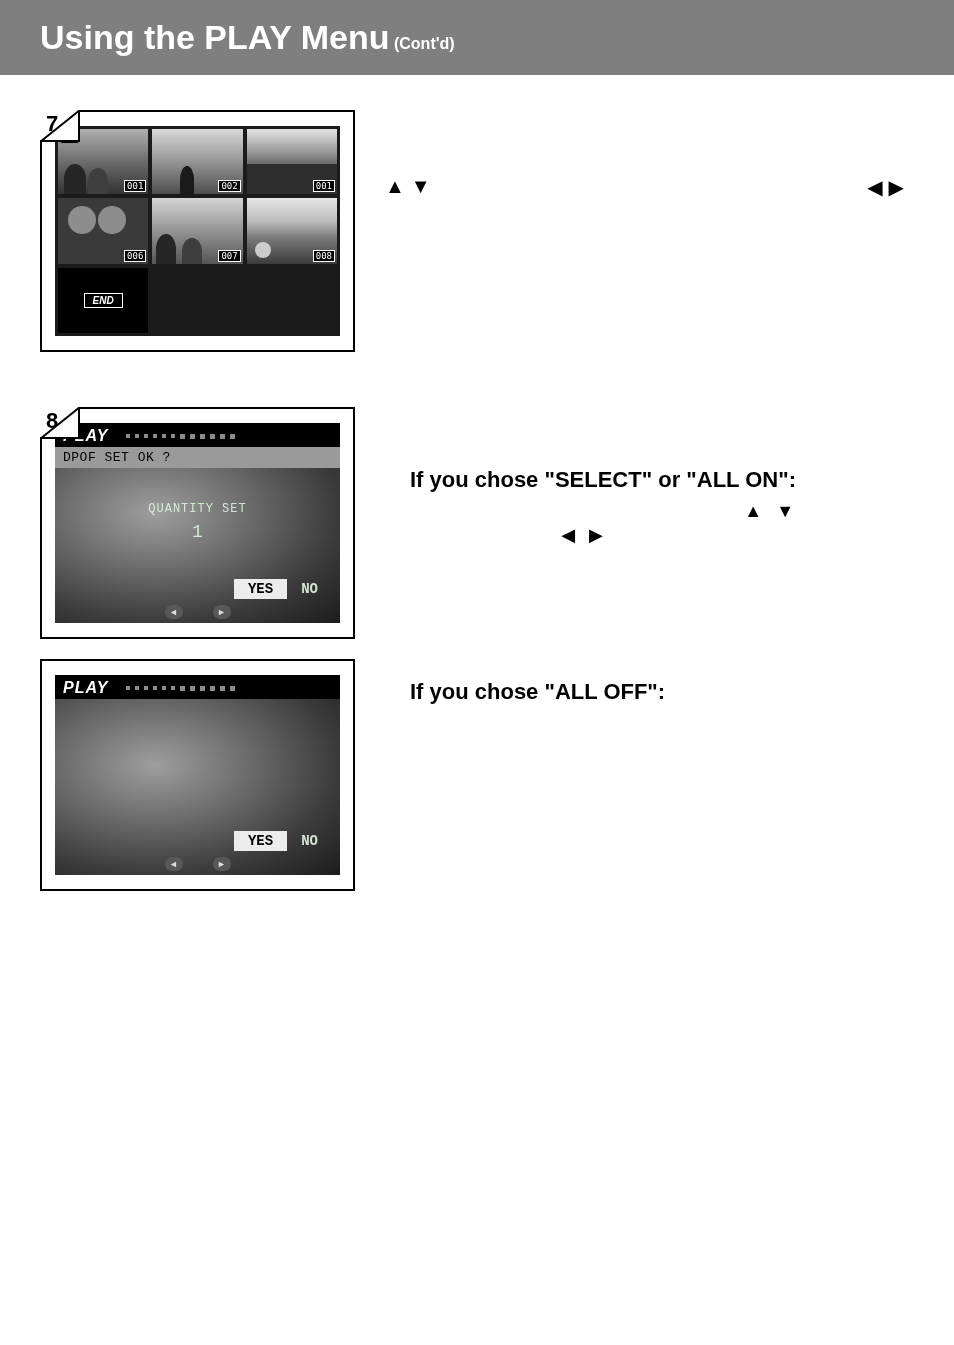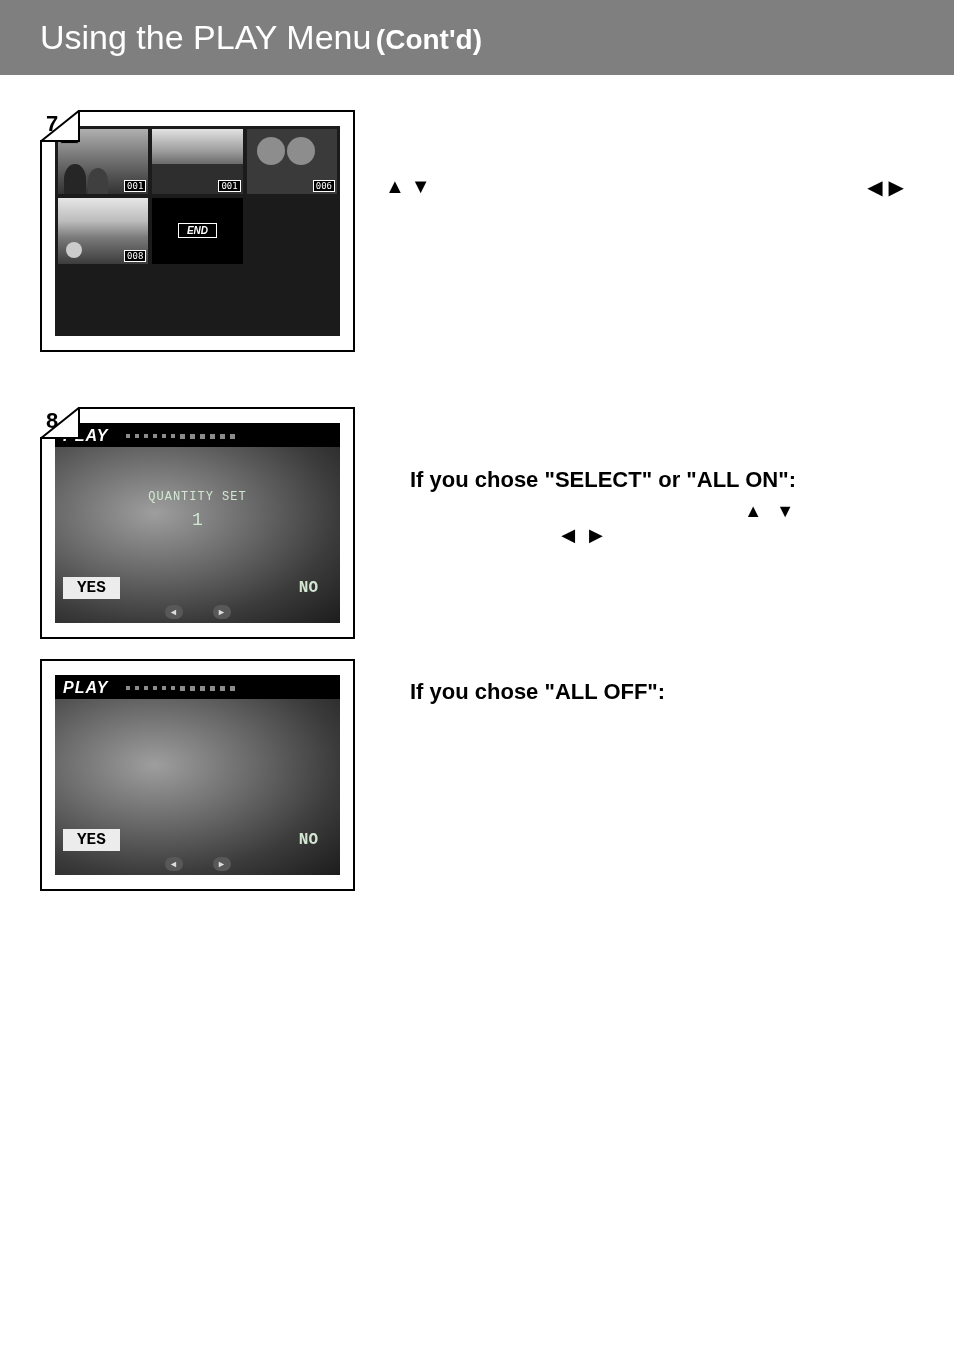--- a/index.html
+++ b/index.html
@@ -1,21 +1,21 @@
 <!DOCTYPE html>
 <html><head>
 <meta charset="utf-8">
 <style>
   * { box-sizing: border-box; margin: 0; padding: 0; }
   html, body { width: 954px; height: 1345px; font-family: Arial, Helvetica, sans-serif; background: #fff; }
   .page { width: 954px; height: 1345px; position: relative; }
   
   .header-bar { background: #7f7f7f; color: #fff; padding: 18px 40px; width: 100%; }
-  .header-title { font-size: 34px; font-weight: normal; }
-  .header-sub { font-size: 28px; font-weight: bold; text-align: center; }
+  .header-title { font-size: 34px; font-weight: bold; }
+  .header-sub { font-size: 16px; font-weight: bold; text-align: center; }
   
   .content { padding: 35px 40px; }
   
   .row { display: flex; align-items: flex-start; margin-bottom: 55px; }
   .row.mini { margin-bottom: 20px; }
   
   .screenshot-frame {
     width: 315px;
     border: 2px solid #000;
     position: relative;
@@ -98,21 +98,21 @@
   .dots { flex: 1; height: 10px; display: flex; align-items: center; gap: 5px; padding-left: 8px; overflow: hidden; }
   .dots span { width: 4px; height: 4px; background: #8c8c8c; display: inline-block; }
   .dots span:nth-child(n+7) { width: 5px; height: 5px; }
   
   .sub-bar { background: #9a9a9a; color: #000; font-size: 13px; padding: 3px 8px; font-family: 'Courier New', monospace; letter-spacing: 0.5px; }
   
   .middle { flex: 1; display: flex; flex-direction: column; align-items: center; justify-content: center; color: #d3e8d3; font-family: 'Courier New', monospace; gap: 6px; }
   .qset { font-size: 12px; letter-spacing: 1px; }
   .qnum { font-size: 18px; }
   
-  .yn-row { display: flex; justify-content: space-between; padding: 4px 8px 4px; font-family: 'Courier New', monospace; font-size: 16px; font-weight: bold; }
+  .yn-row { display: flex; justify-content: flex-end; padding: 4px 8px 4px; font-family: 'Courier New', monospace; font-size: 14px; font-weight: bold; }
   .yes-btn { background: #ececec; color: #000; padding: 2px 14px; }
   .no-btn  { color: #d2e6d2; padding: 2px 14px; }
   
   .nav-arrows { display: flex; justify-content: center; gap: 30px; padding: 2px 0 4px; }
   .nav-btn { width: 18px; height: 14px; background: #585858; border-radius: 7px; display: flex; align-items: center; justify-content: center; color: #ddd; font-size: 9px; }
   
   .right-col { padding-left: 55px; padding-top: 60px; flex: 1; }
   .section-title { font-size: 22px; font-weight: bold; margin-bottom: 6px; }
   .body-text { font-size: 20px; line-height: 1.35; }
   .arrow-glyph { font-size: 18px; }
@@ -141,28 +141,37 @@
               <line x1="0" y1="32" x2="40" y2="0" stroke="#000" stroke-width="2"></line>
             </svg>
         </div>
         <div class="lcd thumbs">
           <div class="thumb">
             <span class="sd-badge">SD</span>
             <div class="person" style="width:22px;height:30px;left:6px;"></div>
             <div class="person" style="width:20px;height:26px;left:30px;background:#3f3f3f;"></div>
             <span class="num-label">001</span>
           </div>
+          <div class="thumb" style="background:linear-gradient(#d8d8d8,#9c9c9c 45%,#4e4e4e);">
+            <div class="person" style="width:14px;height:28px;left:28px;background:#1a1a1a;"></div>
+            <span class="num-label">002</span>
+          </div>
           <div class="thumb" style="background:linear-gradient(#e2e2e2,#9a9a9a 35%,#5a5a5a 60%, #2f2f2f);">
             <div class="blob" style="width:100%;height:30px;bottom:0;left:0;background:#2e2e2e;border-radius:0;"></div>
             <span class="num-label">001</span>
           </div>
           <div class="thumb" style="background:#3a3a3a;">
             <div class="blob" style="width:28px;height:28px;left:10px;top:8px;background:#8d8d8d;"></div>
             <div class="blob" style="width:28px;height:28px;left:40px;top:8px;background:#8d8d8d;"></div>
             <span class="num-label">006</span>
+          </div>
+          <div class="thumb" style="background:linear-gradient(#d5d5d5,#a0a0a0 40%,#555);">
+            <div class="person" style="width:20px;height:30px;left:4px;background:#262626;"></div>
+            <div class="person" style="width:20px;height:26px;left:30px;background:#3d3d3d;"></div>
+            <span class="num-label">007</span>
           </div>
           <div class="thumb" style="background:linear-gradient(#e6e6e6,#bcbcbc 35%,#7a7a7a 60%, #3c3c3c);">
             <div class="blob" style="width:16px;height:16px;left:8px;bottom:6px;background:#ccc;"></div>
             <span class="num-label">008</span>
           </div>
           <div class="thumb end">
             <span class="end-label">END</span>
           </div>
         </div>
       </div>
@@ -197,20 +206,21 @@
                 <span></span>
                 <span></span>
                 <span></span>
                 <span></span>
                 <span></span>
                 <span></span>
                 <span></span>
                 <span></span>
               </span>
           </div>
+          <div class="sub-bar">DPOF SET OK ?</div>
           <div class="middle">
             <span class="qset">QUANTITY SET</span>
             <span class="qnum">1</span>
           </div>
           <div class="yn-row">
             <span class="yes-btn">YES</span>
             <span class="no-btn">NO</span>
           </div>
           <div class="nav-arrows">
             <span class="nav-btn">◄</span>

